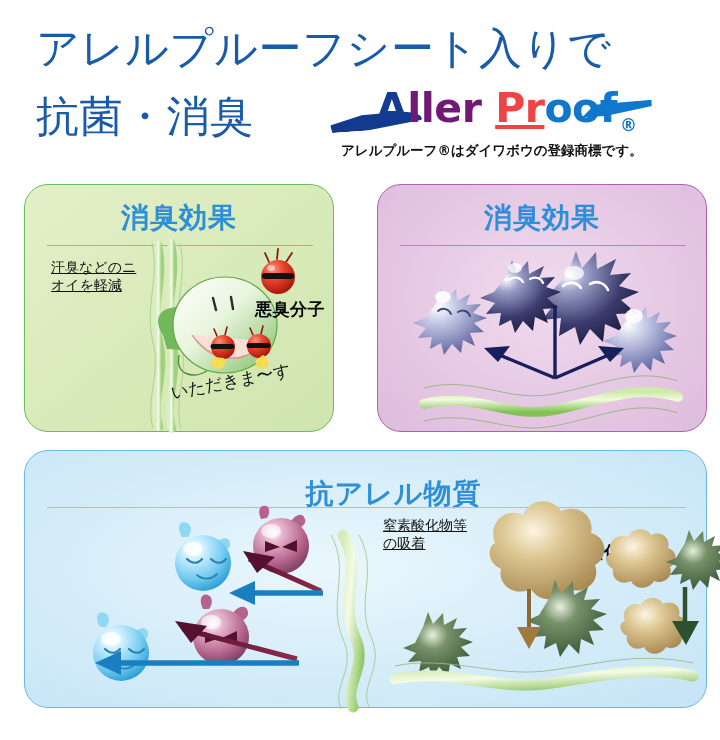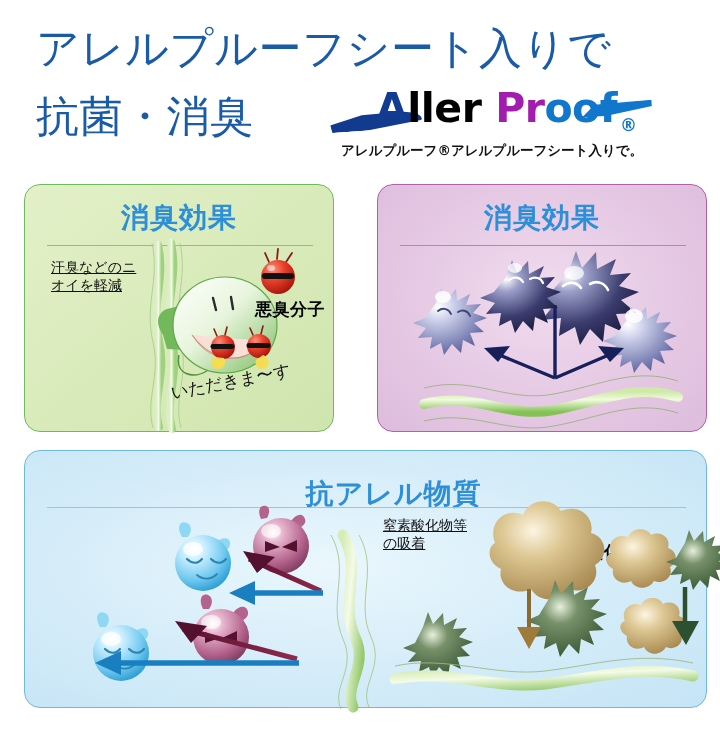--- a/index.html
+++ b/index.html
@@ -35,41 +35,41 @@
     transform:rotate(-4deg);
     clip-path:polygon(0% 55%, 35% 8%, 100% 0%, 100% 58%, 40% 100%, 2% 100%);
   }
   #logo-text{
     position:absolute;left:46px;top:-4px;
     font-size:41px;font-weight:bold;letter-spacing:-0.5px;
     white-space:nowrap;
     font-family:"DejaVu Sans","Liberation Sans",sans-serif;
   }
   #logo-text .c1{color:#133b91;}
-  #logo-text .c2{color:#000000;}
-  #logo-text .c3{color:#a21caf;}
+  #logo-text .c2{color:#701a75;}
+  #logo-text .c3{color:#ef4444;text-decoration:underline;}
   #logo-text .c4{color:#1177cc;}
   #logo-swoosh-r{
     position:absolute;left:252px;top:13px;width:70px;height:15px;
     background:#1177cc;
     clip-path:polygon(0% 100%, 18% 20%, 100% 0%, 100% 42%, 30% 100%);
     transform:rotate(-2deg);
   }
   #logo-reg{
     position:absolute;left:290px;top:27px;
     font-size:17px;color:#1177cc;font-weight:bold;
   }
   #trademark-note{
     position:absolute;left:341px;top:142px;
     font-size:13.5px;color:#111111;font-weight:bold;white-space:nowrap;
     font-family:"DejaVu Sans","Liberation Sans",sans-serif;
   }
 
   
-  .panel{position:absolute;border-radius:16px;box-sizing:border-box;}
+  .panel{position:absolute;border-radius:24px;box-sizing:border-box;}
   .panel-title{
     position:absolute;width:100%;text-align:center;
     color:#2d8fd8;font-size:28px;font-weight:bold;
     letter-spacing:1px;
   }
   .panel-rule{position:absolute;height:1px;}
   .panel-note{
     position:absolute;color:#111;font-size:14px;line-height:1.28;
     white-space:pre-line;
     text-decoration:underline;
@@ -126,21 +126,21 @@
   <div class="headline" id="headline-l2">抗菌・消臭</div>
   <div class="headline" id="headline-l1">アレルプルーフシート入りで</div>
 
   <div id="logo">
     <div id="logo-swoosh-l"></div>
     <div id="logo-text"><span class="c1">A</span><span class="c2">ller</span><span>&nbsp;</span><span class="c3">Pr</span><span class="c4">oof</span></div>
     <div id="logo-swoosh-r"></div>
     <div id="logo-reg">®</div>
   </div>
 
-  <div id="trademark-note">アレルプルーフ®アレルプルーフシート入りで。</div>
+  <div id="trademark-note">アレルプルーフ®はダイワボウの登録商標です。</div>
 </div>
 
 <div class="panel" id="panel-deodor">
 
   <div class="panel-title">消臭効果</div>
   <div class="panel-rule"></div>
 
   <div class="panel-note" id="deodor-note">汗臭などのニ
 オイを軽減</div>
 

